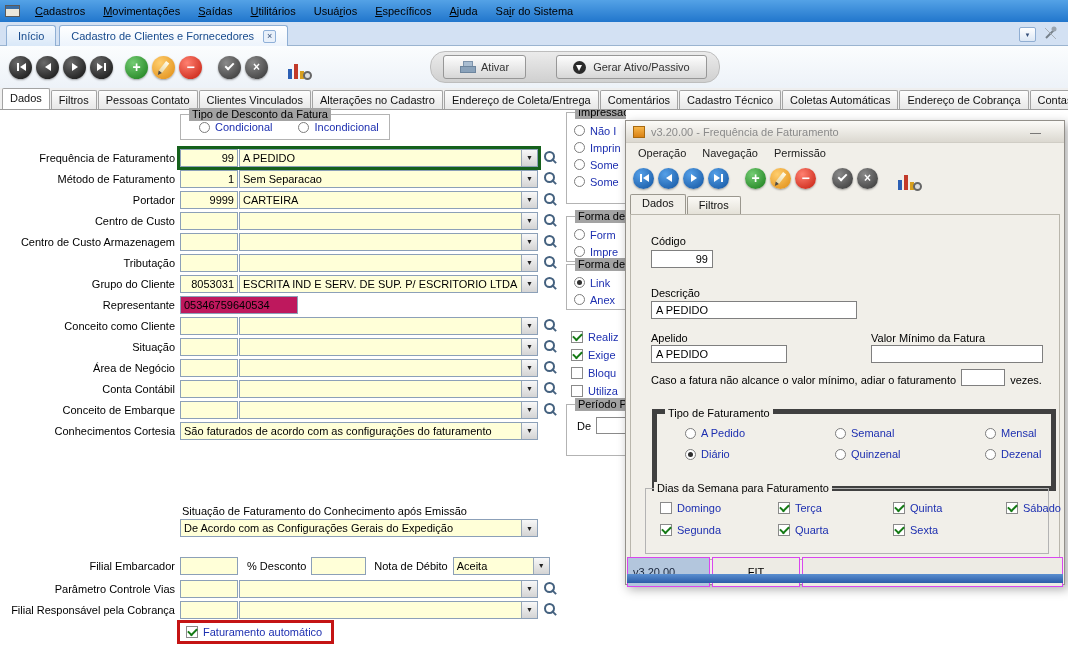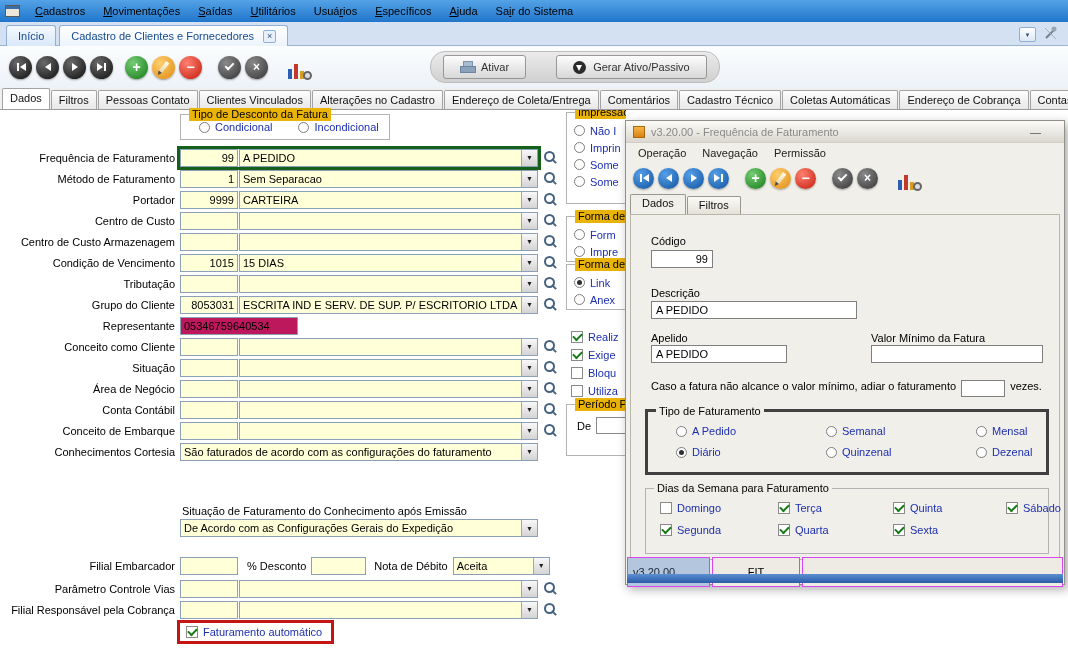--- a/index.html
+++ b/index.html
@@ -56,21 +56,21 @@
 
   
   .rtabs{position:absolute;top:88px;left:0;right:0;height:22px;background:#efefef;border-bottom:1px solid #9c9c9c;overflow:hidden}
   .rtabs-inner{display:flex;align-items:flex-end;height:22px;padding-left:2px;white-space:nowrap}
   .rtab{height:20px;line-height:19px;padding:0 7px;margin-right:1px;background:linear-gradient(#fdfdfd,#e6e6e6);border:1px solid #a3a3a3;border-bottom:none;border-radius:2px 2px 0 0;color:#111}
   .rtab.active{background:#fff;height:22px;position:relative;z-index:2}
 
   
   .form{position:absolute;top:110px;left:0;width:562px;height:544px;background:#fff;z-index:1}
   .groupbox{position:absolute;border:1px solid #b3b3b3}
-  .gtitle{position:absolute;top:-7px;left:8px;background:#eab308;padding:0 3px;line-height:13px;white-space:nowrap}
+  .gtitle{position:absolute;top:-7px;left:8px;background:#a3a3a3;padding:0 3px;line-height:13px;white-space:nowrap}
   .desc-group{left:180px;top:4px;width:210px;height:26px}
   .desc-opts{display:flex;align-items:center;height:100%;padding-left:18px;gap:26px}
   .opt{display:flex;align-items:center;gap:5px;white-space:nowrap}
   .opt .olabel{color:#1d2fb0}
   .radio{width:11px;height:11px;border:1px solid #7d7d7d;border-radius:50%;background:#fff;position:relative;flex:0 0 auto}
   .radio.sel::after{content:"";position:absolute;left:2px;top:2px;right:2px;bottom:2px;border-radius:50%;background:#2f2f2f}
   .cb{width:12px;height:12px;background:#fff;border:1px solid #8a8a8a;display:inline-flex;align-items:center;justify-content:center;flex:0 0 auto}
   .cb.on::after{content:"";width:7px;height:4px;border-left:2px solid #157a15;border-bottom:2px solid #157a15;transform:rotate(-45deg);margin-bottom:2px}
   .rows{position:absolute;top:37px;left:0;right:0}
   .rows2{position:absolute;top:468px;left:0;right:0}
@@ -124,23 +124,23 @@
   .d-tab{height:18px;line-height:17px;padding:0 11px;margin-right:1px;background:linear-gradient(#fbfaf6,#e4e1d8);border:1px solid #9a978e;border-bottom:none;border-radius:2px 2px 0 0;color:#111}
   .d-tab.active{background:#f1efe9;height:20px;position:relative;z-index:2}
   .d-page{position:absolute;left:4px;top:93px;width:430px;height:346px;background:#f1efe9;border:1px solid #b9b6ac}
   .d-label{position:absolute;white-space:nowrap}
   .d-input{position:absolute;height:18px;background:#fff;border:1px solid #7f7f7f;display:flex;align-items:center;padding:0 4px;overflow:hidden}
   .d-input.num{justify-content:flex-end}
   .f-codigo-label{left:20px;top:20px}.f-codigo{left:20px;top:35px;width:62px}
   .f-desc-label{left:20px;top:72px}.f-desc{left:20px;top:86px;width:206px}
   .f-apelido-label{left:20px;top:117px}.f-apelido{left:20px;top:130px;width:136px}
   .f-valmin-label{left:240px;top:117px}.f-valmin{left:240px;top:130px;width:172px}
-  .f-adiar{position:absolute;left:20px;top:165px;display:flex;align-items:flex-start;gap:5px;white-space:nowrap}
+  .f-adiar{position:absolute;left:20px;top:154px;display:flex;align-items:flex-end;gap:5px;white-space:nowrap}
   .adiar-input{width:44px;height:17px;background:#fff;border:1px solid #7f7f7f}
-  .tipo-box{left:14px;top:194px;width:404px;height:66px;border:3px solid #404040}
+  .tipo-box{left:21px;top:194px;width:404px;height:82px;border:5px solid #404040}
   .tipo-box .gtitle,.dias-box .gtitle{background:#f1efe9}
   .tipo-grid{display:grid;grid-template-columns:150px 150px auto;row-gap:9px;padding:13px 0 0 28px}
   .tipo-grid .olabel{color:#1d2fb0}
   .dias-box{left:14px;top:273px;width:404px;height:66px}
   .dias-grid{display:grid;grid-template-columns:118px 115px 113px auto;row-gap:10px;padding:13px 0 0 14px}
   .dias-grid .olabel{color:#1d2fb0}
   .d-status{position:absolute;left:1px;right:1px;bottom:11px;height:16px;display:flex;gap:2px}
   .seg{border:1px solid #d946ef;background:#edebe4;display:flex;align-items:center;padding:14px 5px;overflow:hidden}
   .seg1{width:83px;background:#b3c6dd;color:#16233a}
   .seg2{width:88px;justify-content:center}
@@ -351,32 +351,20 @@
           <span class="code-input"></span>
           <span class="combo">
             <span class="combo-text"></span>
             <span class="combo-btn">▼</span>
           </span>
 
         </span>
         <span class="search-ico"></span>
       </div>
 
-      <div class="frow">
-        <span class="flabel">Condição de Vencimento</span>
-        <span class="fieldwrap">
-          <span class="code-input">1015</span>
-          <span class="combo">
-            <span class="combo-text">15 DIAS</span>
-            <span class="combo-btn">▼</span>
-          </span>
-
-        </span>
-        <span class="search-ico"></span>
-      </div>
 
       <div class="frow">
         <span class="flabel">Tributação</span>
         <span class="fieldwrap">
           <span class="code-input"></span>
           <span class="combo">
             <span class="combo-text"></span>
             <span class="combo-btn">▼</span>
           </span>
 

